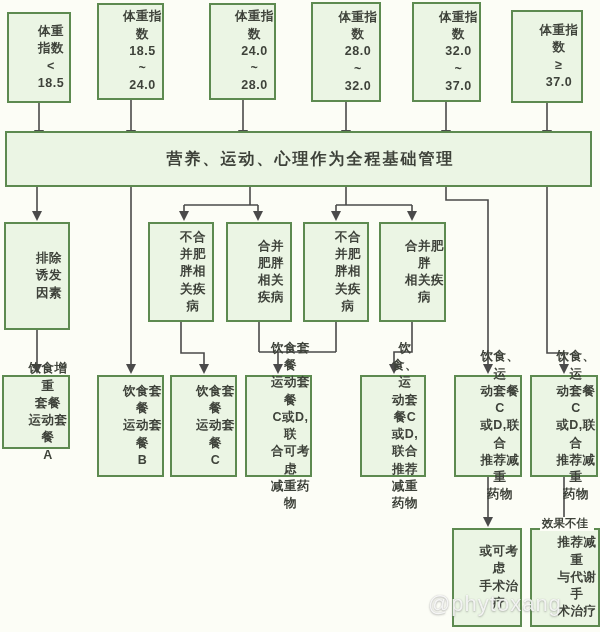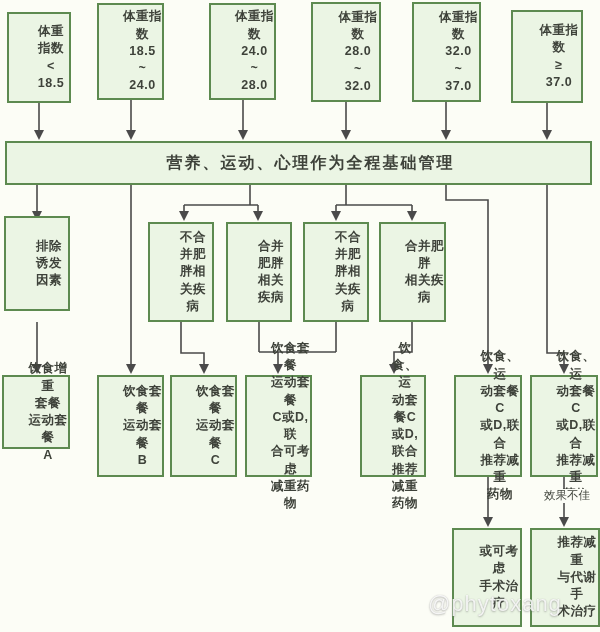--- a/index.html
+++ b/index.html
@@ -47,24 +47,24 @@
   }
   .banner{
     font-size:16px;
     letter-spacing:2px;
   }
   .edge-label{
     position:absolute;
     color:var(--text-color);
     background:var(--page-bg);
     font-size:11.5px;
-    font-weight:normal;
-    text-align:center;
+    font-weight:bold;
     padding:1px 2px;
     line-height:1;
+    margin-top:28px;
   }
   .watermark{
     position:absolute;
     font-size:22px;
     font-weight:normal;
     letter-spacing:1px;
     color:rgba(255,255,255,0.85);
     text-shadow:0 1px 2px rgba(110,110,110,0.45), 0 0 1px rgba(120,120,120,0.4);
     pointer-events:none;
   }
@@ -129,23 +129,23 @@
 ~
 32.0</div>
   <div class="node" style="left:412px;top:2px;width:69px;height:100px">体重指数
 32.0
 ~
 37.0</div>
   <div class="node" style="left:511px;top:10px;width:72px;height:93px">体重指数
 ≥
 37.0</div>
 
-  <div class="node banner" style="left:5px;top:141px;width:587px;height:44px">营养、运动、心理作为全程基础管理</div>
+  <div class="node banner" style="left:5px;top:131px;width:587px;height:56px">营养、运动、心理作为全程基础管理</div>
 
-  <div class="node" style="left:4px;top:216px;width:66px;height:95px">排除诱发
+  <div class="node" style="left:4px;top:222px;width:66px;height:108px">排除诱发
 因素</div>
   <div class="node" style="left:148px;top:222px;width:66px;height:100px">不合并肥
 胖相关疾
 病</div>
   <div class="node" style="left:226px;top:222px;width:66px;height:100px">合并肥胖
 相关疾病</div>
   <div class="node" style="left:303px;top:222px;width:66px;height:100px">不合并肥
 胖相关疾
 病</div>
   <div class="node" style="left:379px;top:222px;width:67px;height:100px">合并肥胖

